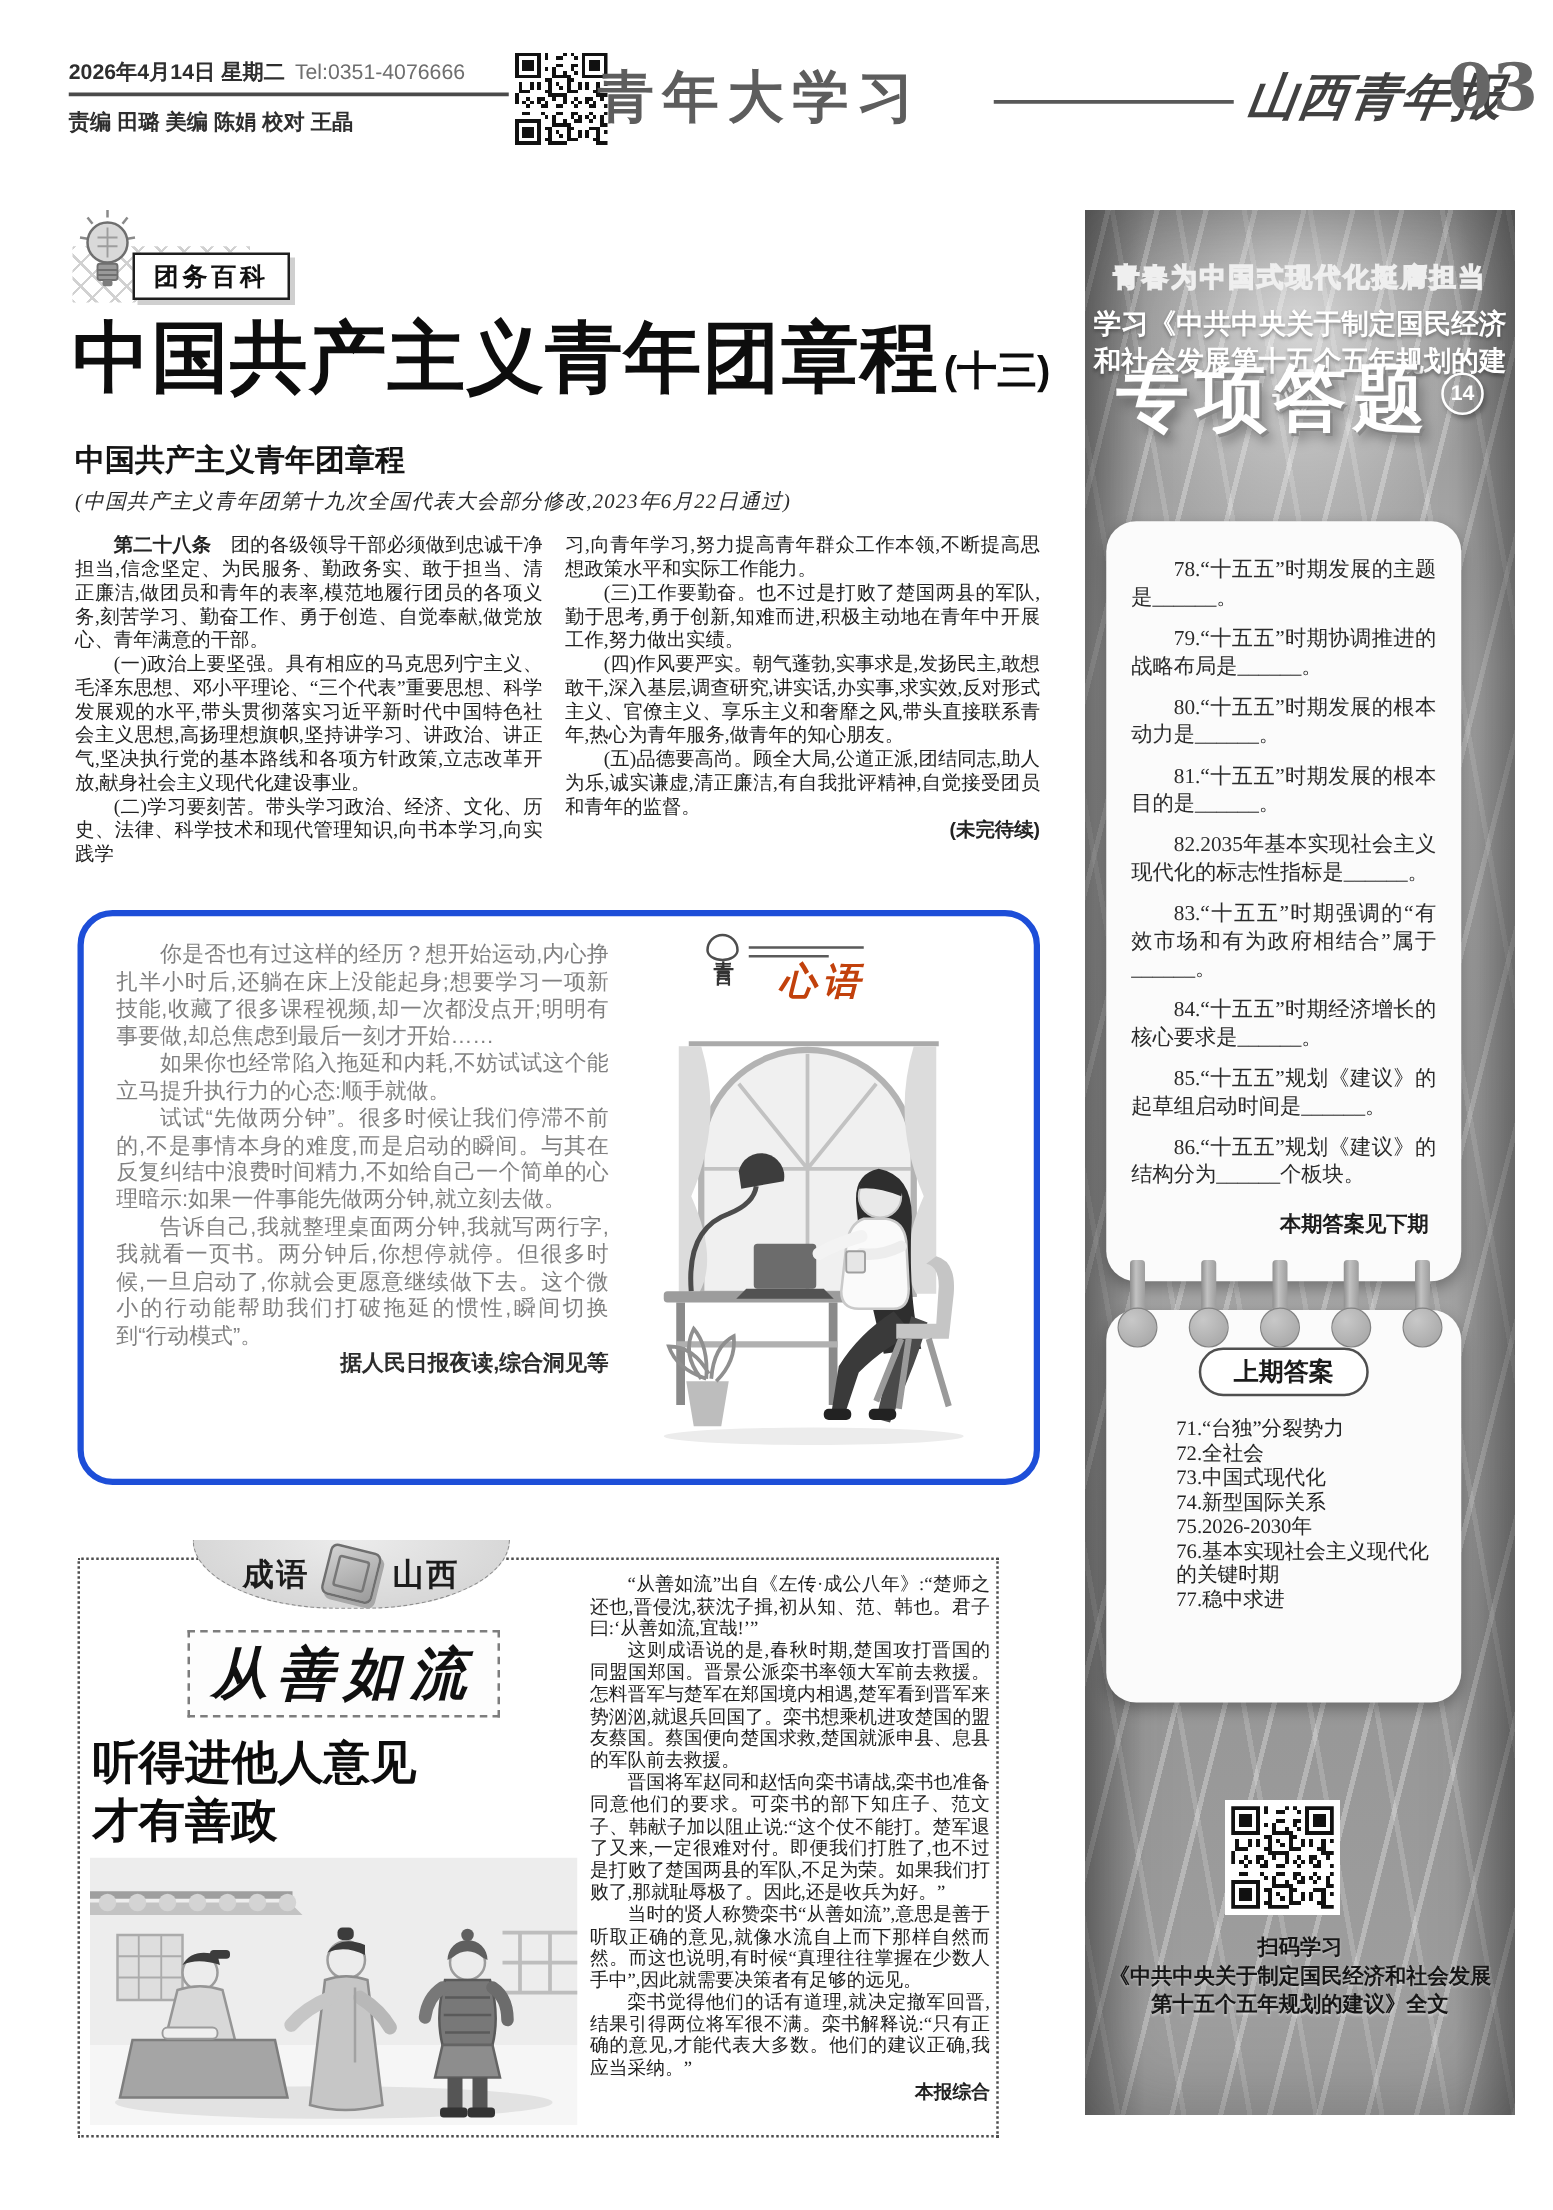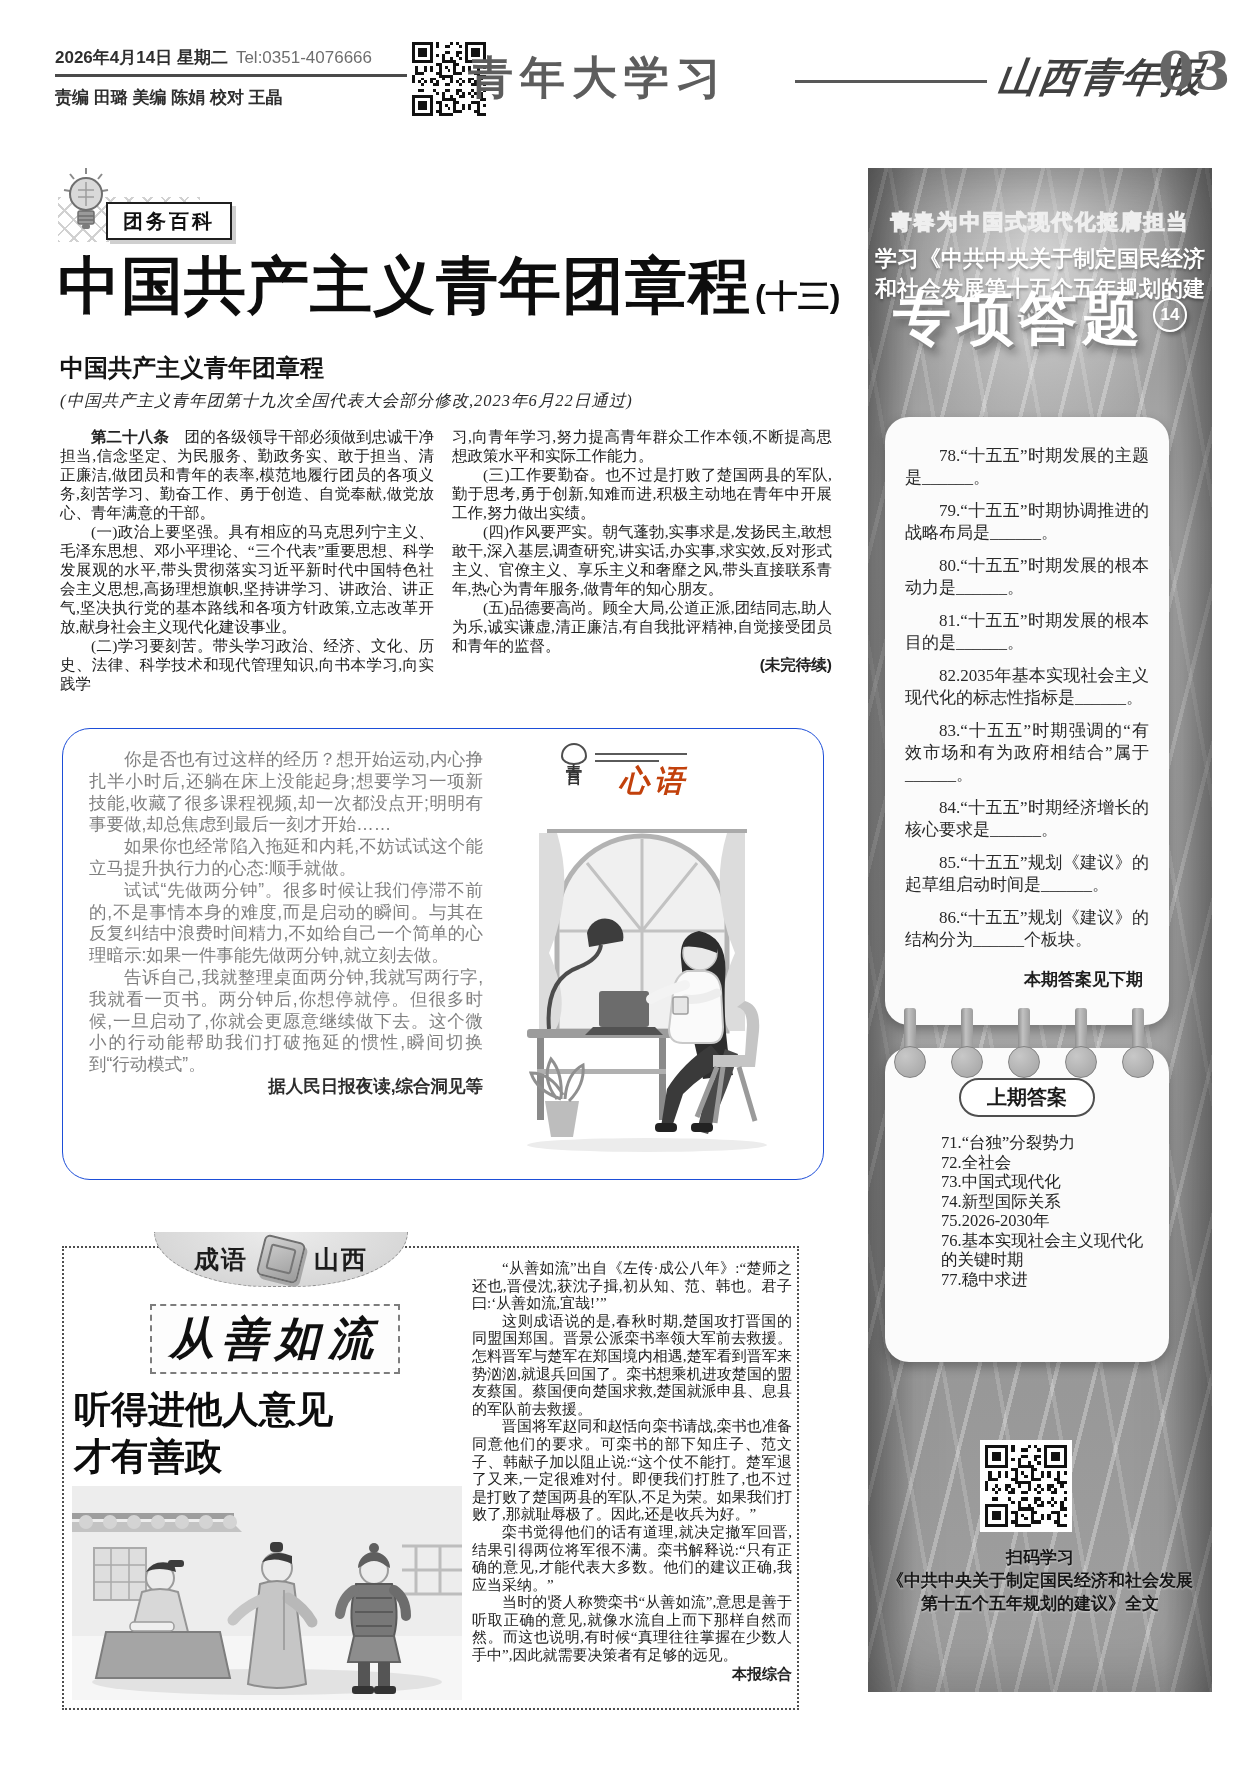--- a/index.html
+++ b/index.html
@@ -10,21 +10,21 @@
   .page{position:relative;width:1242px;height:1768px;background:#ffffff;overflow:hidden;
         font-family:var(--serif);color:#1a1a1a;}
 
   
   .date-text{position:absolute;left:55px;top:46px;font-family:var(--sans);font-size:17px;font-weight:700;color:#2e2e2e;}
   .tel-text{color:#6e6e6e;font-weight:400;margin-left:8px;}
   .date-rule{position:absolute;left:55px;top:74px;width:352px;height:3px;background:#4a4a4a;}
   .staff-text{position:absolute;left:55px;top:86px;font-family:var(--sans);font-size:17px;font-weight:700;color:#2e2e2e;}
   .qr{shape-rendering:crispEdges;}
   .header-qr{position:absolute;left:412px;top:42px;width:74px;height:74px;}
-  .column-title{position:absolute;left:468px;top:48px;font-family:var(--sans);font-size:45px;font-weight:900;color:#5d5d5d;letter-spacing:7px;}
+  .column-title{position:absolute;left:478px;top:48px;font-family:var(--sans);font-size:45px;font-weight:900;color:#5d5d5d;letter-spacing:7px;}
   .header-rule{position:absolute;left:795px;top:80px;width:192px;height:3px;background:#585858;}
   .masthead{position:absolute;left:998px;top:50px;font-family:var(--serif);font-style:italic;font-weight:900;font-size:40px;color:#414141;transform:skewX(-8deg);letter-spacing:1px;}
   .page-number{position:absolute;left:1158px;top:40px;font-family:"DejaVu Serif",serif;font-size:52px;font-weight:900;color:#666;}
 
   
   .lattice{position:absolute;left:58px;top:197px;width:142px;height:45px;opacity:.65;
     background-image:repeating-linear-gradient(45deg,#b9b9b9 0 2px,transparent 2px 13px),
                      repeating-linear-gradient(-45deg,#b9b9b9 0 2px,transparent 2px 13px);}
   .bulb{position:absolute;left:62px;top:166px;width:48px;height:76px;}
   .topic-badge{position:absolute;left:106px;top:202px;width:122px;height:34px;background:#fff;border:2px solid #1f1f1f;
@@ -42,21 +42,21 @@
   
   .article-col{position:absolute;top:427px;width:374px;font-size:15.5px;line-height:19px;color:#222;text-align:justify;}
   .col-1{left:60px;}
   .col-2{left:452px;width:380px;}
   .article-col p{margin:0;text-indent:2em;}
   .article-col p.no-indent{text-indent:0;}
   .clause-lead{font-weight:900;font-family:var(--sans);}
   .to-be-continued{margin-top:4px;text-align:right;font-weight:900;font-family:var(--sans);text-indent:0 !important;}
 
   
-  .heart-box{position:absolute;left:62px;top:728px;width:760px;height:450px;border:1px solid #1d4ed8;border-radius:28px;background:#fff;}
+  .heart-box{position:absolute;left:62px;top:728px;width:760px;height:450px;border:5px solid #1d4ed8;border-radius:28px;background:#fff;}
   .heart-text{position:absolute;left:26px;top:20px;width:394px;font-family:var(--sans);font-size:17.5px;line-height:21.8px;color:#808080;text-align:justify;}
   .heart-text p{margin:0;text-indent:2em;}
   .heart-source{margin-top:2px;text-align:right;color:#2d2d2d;font-weight:900;text-indent:0 !important;}
   .heart-label{position:absolute;left:498px;top:14px;width:170px;}
   .hl-row{display:flex;align-items:flex-start;}
   .qy{font-size:16px;font-weight:700;border:2px solid #4e4e4e;border-radius:50% 50% 50% 50%/60% 60% 40% 40%;
       padding:6px 3px;writing-mode:vertical-rl;letter-spacing:3px;color:#333;line-height:1;}
   .hl-lines{margin:10px 0 0 8px;}
   .hl-line{height:2px;background:#5a5a5a;}
   .hl-line.l1{width:92px;margin-bottom:5px;}
@@ -462,22 +462,22 @@
       <polygon points="282,150 322,150 328,176 276,176" fill="#8d8d8d" stroke="#646464" stroke-width="2"></polygon>
       <rect x="286" y="176" width="12" height="26" fill="#555"></rect>
       <rect x="306" y="176" width="12" height="26" fill="#555"></rect>
       <rect x="280" y="200" width="22" height="8" rx="3" fill="#333"></rect>
       <rect x="302" y="200" width="22" height="8" rx="3" fill="#333"></rect>
     </svg>
     <div class="idiom-text">
       <p>“从善如流”出自《左传·成公八年》:“楚师之还也,晋侵沈,获沈子揖,初从知、范、韩也。君子曰:‘从善如流,宜哉!’”</p>
       <p>这则成语说的是,春秋时期,楚国攻打晋国的同盟国郑国。晋景公派栾书率领大军前去救援。怎料晋军与楚军在郑国境内相遇,楚军看到晋军来势汹汹,就退兵回国了。栾书想乘机进攻楚国的盟友蔡国。蔡国便向楚国求救,楚国就派申县、息县的军队前去救援。</p>
       <p>晋国将军赵同和赵恬向栾书请战,栾书也准备同意他们的要求。可栾书的部下知庄子、范文子、韩献子加以阻止说:“这个仗不能打。楚军退了又来,一定很难对付。即便我们打胜了,也不过是打败了楚国两县的军队,不足为荣。如果我们打败了,那就耻辱极了。因此,还是收兵为好。”</p>
+      <p>当时的贤人称赞栾书“从善如流”,意思是善于听取正确的意见,就像水流自上而下那样自然而然。而这也说明,有时候“真理往往掌握在少数人手中”,因此就需要决策者有足够的远见。</p>
       <p>栾书觉得他们的话有道理,就决定撤军回晋,结果引得两位将军很不满。栾书解释说:“只有正确的意见,才能代表大多数。他们的建议正确,我应当采纳。”</p>
-      <p>当时的贤人称赞栾书“从善如流”,意思是善于听取正确的意见,就像水流自上而下那样自然而然。而这也说明,有时候“真理往往掌握在少数人手中”,因此就需要决策者有足够的远见。</p>
       <p class="idiom-source">本报综合</p>
     </div>
   </div>
 
   <div class="quiz-poster">
     <div class="quiz-slogan">青春为中国式现代化挺膺担当</div>
     <div class="quiz-study">
       <div>学习《中共中央关于制定国民经济</div>
       <div>和社会发展第十五个五年规划的建议》</div>
     </div>

